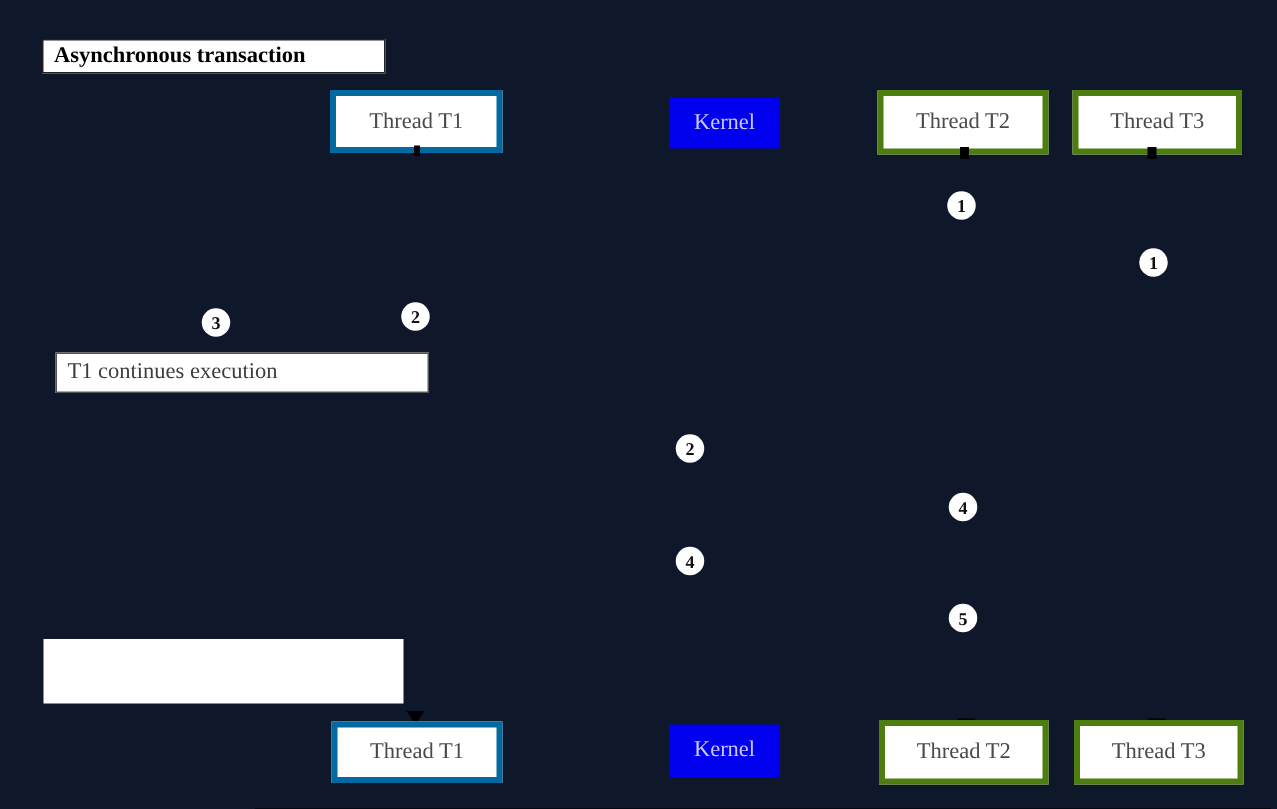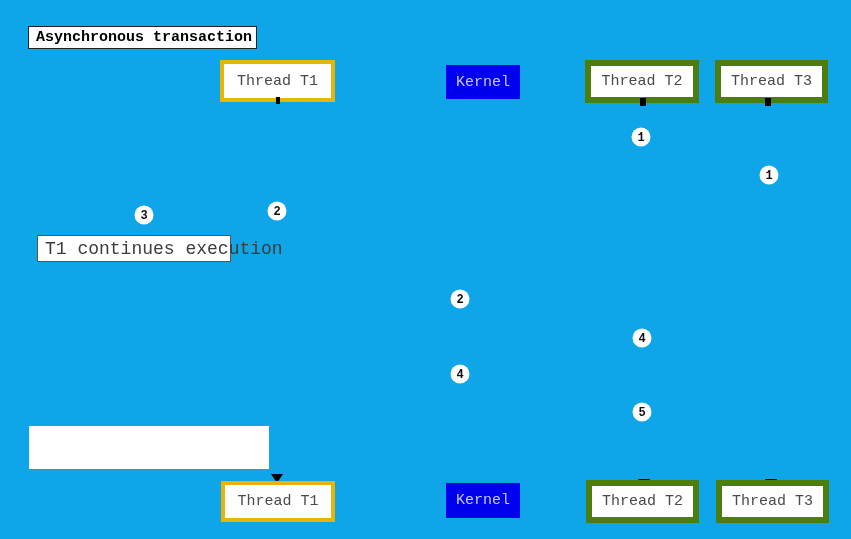--- a/index.html
+++ b/index.html
@@ -4,68 +4,68 @@
 <style>
   html, body {
     margin: 0;
     padding: 0;
     background: #000000;
   }
   .stage {
     position: relative;
     width: 851px;
     height: 539px;
-    background: #0ea5e9;
+    background: #0f172a;
     overflow: hidden;
-    font-family: Liberation Mono, monospace;
+    font-family: Liberation Serif, serif;
   }
 
   
   .note {
     position: absolute;
     background: #ffffff;
     box-sizing: border-box;
     display: flex;
     align-items: center;
     padding: 0 7px;
     white-space: nowrap;
   }
   .title-note {
     left: 28px; top: 26px; width: 229px; height: 23px;
     border: 1px solid #222222;
     font-size: 15px;
     font-weight: bold;
     color: #000000;
   }
   .note-t1 {
-    left: 37px; top: 235px; width: 194px; height: 27px;
+    left: 37px; top: 235px; width: 249px; height: 27px;
     border: 1px solid #555555;
-    font-size: 18px;
+    font-size: 15px;
     color: #3d3d3d;
     text-align: center;
   }
   .note-blank {
     left: 29px; top: 426px; width: 240px; height: 43px;
     border: none;
   }
 
   
   .participant {
     position: absolute;
     box-sizing: border-box;
     background: #ffffff;
     color: #4a4a4a;
     font-size: 15px;
     display: flex;
     align-items: center;
     justify-content: center;
     white-space: nowrap;
   }
-  .p-red    { border: 4px solid #eab308; }
-  .p-blue   { border: 6px solid #4d7c0f; }
+  .p-red    { border: 4px solid #0369a1; }
+  .p-blue   { border: 4px solid #4d7c0f; }
   .p-kernel { background: #0000ee; color: #c8c8fa; border: none; margin-left: 23px; }
 
   .pos-t1-top     { left: 220px; top: 60px;  width: 115px; height: 42px; }
   .pos-kernel-top { left: 423px; top: 65px;  width: 74px;  height: 34px; }
   .pos-t2-top     { left: 585px; top: 60px;  width: 114px; height: 43px; }
   .pos-t3-top     { left: 715px; top: 60px;  width: 113px; height: 43px; }
 
   .pos-t1-bot     { left: 221px; top: 481px; width: 114px; height: 41px; }
   .pos-kernel-bot { left: 423px; top: 483px; width: 74px;  height: 35px; }
   .pos-t2-bot     { left: 586px; top: 480px; width: 113px; height: 43px; }

